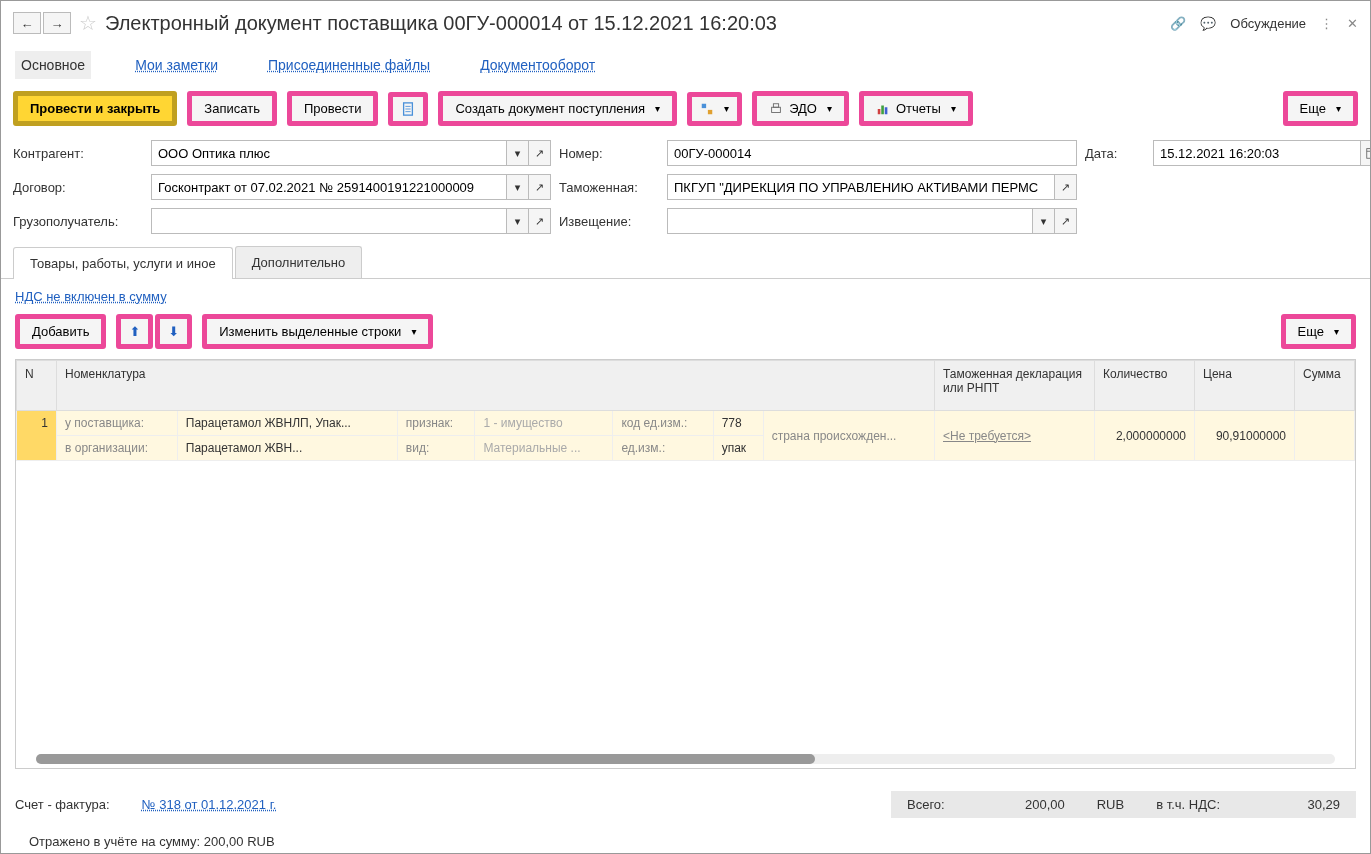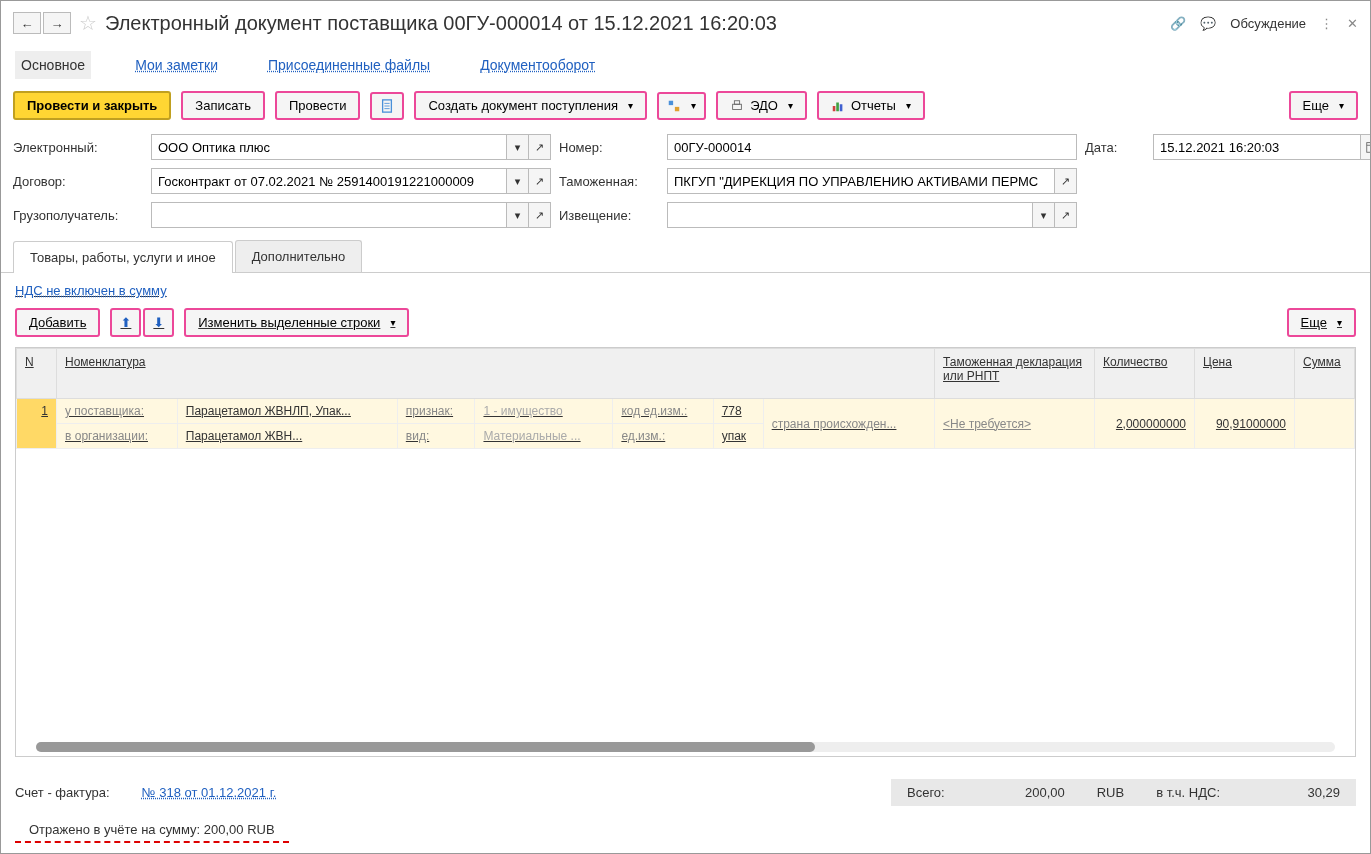--- a/index.html
+++ b/index.html
@@ -9,33 +9,33 @@
 .nav-btn { width: 28px; height: 22px; border: 1px solid #bbb; background: #f5f5f5; display: flex; align-items: center; justify-content: center; cursor: pointer; }
 .star { color: #ccc; font-size: 20px; }
 .title { font-size: 20px; font-weight: normal; flex: 1; }
 .header-right { display: flex; align-items: center; gap: 14px; }
 .icon-btn { cursor: pointer; color: #888; }
 .tabs { display: flex; gap: 38px; padding: 6px 14px; }
 .tab { padding: 6px 6px; cursor: pointer; font-size: 14px; }
 .tab.active { background: #eee; color: #333; }
 .tab.link { color: #2060c0; text-decoration: underline dotted; }
 .toolbar { display: flex; align-items: center; gap: 10px; padding: 6px 12px; }
-.btn { border: 2px solid #ec4899; background: #f5f5f5; padding: 5px 12px; cursor: pointer; font-size: 13px; border-radius: 3px; display: inline-flex; align-items: center; gap: 6px; }
+.btn { border: 5px solid #ec4899; background: #f5f5f5; padding: 5px 12px; cursor: pointer; font-size: 13px; border-radius: 3px; display: inline-flex; align-items: center; gap: 6px; }
 .btn.primary { background: #ffd633; border-color: #c0a020; font-weight: bold; }
 .btn.icon-only { padding: 5px 8px; }
 .toolbar-right { margin-left: auto; }
 .form-grid { padding: 8px 12px; display: grid; grid-template-columns: 130px 400px 100px 410px 60px 230px; gap: 8px 8px; align-items: center; }
 .form-label { font-size: 13px; color: #333; }
 .field-wrap { display: flex; }
 .field-input { flex: 1; border: 1px solid #bbb; padding: 4px 6px; font-size: 13px; height: 26px; }
 .field-btn { width: 22px; height: 26px; border: 1px solid #bbb; border-left: none; background: #f5f5f5; display: flex; align-items: center; justify-content: center; cursor: pointer; font-size: 11px; }
 .subtabs { display: flex; padding: 4px 12px 0; border-bottom: 1px solid #ccc; }
 .subtab { padding: 8px 16px; border: 1px solid #ccc; border-bottom: none; background: #eee; cursor: pointer; font-size: 13px; margin-right: 2px; border-radius: 3px 3px 0 0; }
 .subtab.active { background: #fff; position: relative; top: 1px; }
-.sub-content { padding: 10px 14px; text-decoration: underline; }
+.sub-content { padding: 10px 14px; }
 .vat-link { color: #2060c0; text-decoration: underline dotted; cursor: pointer; font-size: 13px; }
 .table-toolbar { display: flex; gap: 10px; padding: 10px 0; align-items: center; }
 .arrow-btns { display: flex; gap: 2px; }
 .table-wrap { border: 1px solid #ccc; height: 410px; overflow: auto; position: relative; }
 table { border-collapse: collapse; width: 100%; }
 th { background: #f0f0f0; border: 1px solid #ddd; padding: 6px 8px; text-align: left; font-weight: normal; font-size: 12px; vertical-align: top; height: 50px; }
 td { border: 1px solid #eee; padding: 5px 8px; font-size: 12px; background: #fff8e0; }
 td.rownum { background: #ffd966; text-align: right; width: 40px; vertical-align: top; }
 .cell-label { color: #888; font-size: 12px; }
 .cell-val { color: #333; }
@@ -109,21 +109,21 @@
         <rect x="2" y="8" width="3" height="6" fill="#d04040"></rect>
         <rect x="6" y="4" width="3" height="10" fill="#40a040"></rect>
         <rect x="10" y="6" width="3" height="8" fill="#4060d0"></rect>
       </svg>
     <span>Отчеты</span>
   </button>
   <button class="btn toolbar-right dropdown-arrow">Еще</button>
 </div>
 
 <div class="form-grid">
-  <div class="form-label">Электронный:</div>
+  <div class="form-label">Контрагент:</div>
   <div class="field-wrap">
     <input class="field-input" value="ООО Оптика плюс" style="">
     <div class="field-btn">▾</div>
     <div class="field-btn">↗</div>
   </div>
   <div class="form-label">Номер:</div>
   <div class="field-wrap">
     <input class="field-input" value="00ГУ-000014" style="">
   </div>
   <div class="form-label">Дата:</div>

